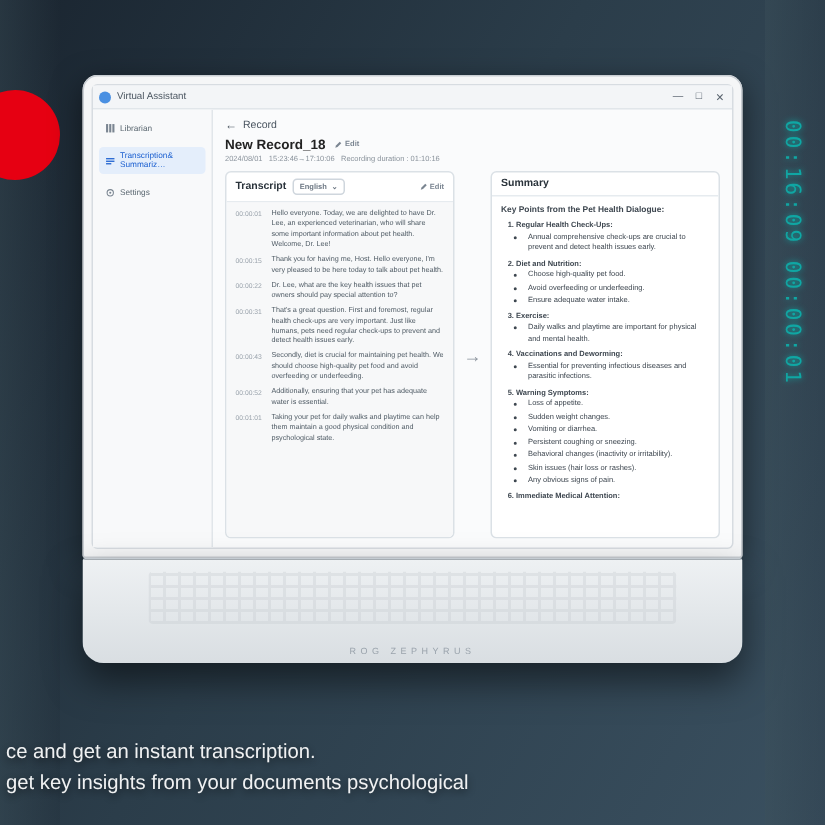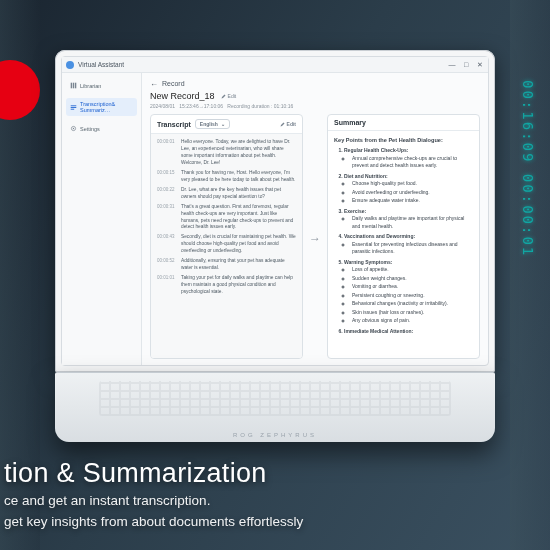--- a/index.html
+++ b/index.html
@@ -52,21 +52,21 @@
   }
   .side-item {
     display:flex; align-items:center; gap:3px; padding:3px 4px; border-radius:3px;
     font-size:5.5px; color:#5a6770; cursor:pointer;
   }
   .side-item.active { background:#e4eefb; color:#1a5fd0; }
   .side-item .ico { width:7px; height:7px; display:inline-block; }
   .main { flex:1; display:flex; flex-direction:column; padding:6px 8px; overflow:hidden; }
   .crumb-row { display:flex; align-items:center; gap:4px; font-size:7px; color:#4a5560; margin-bottom:3px; }
   .crumb-row .back { font-size:8px; cursor:pointer; }
-  .rec-title { font-size:9px; font-weight:400; color:#222; margin-bottom:2px; display:flex; align-items:center; gap:6px;}
+  .rec-title { font-size:9px; font-weight:700; color:#222; margin-bottom:2px; display:flex; align-items:center; gap:6px;}
   .rec-title .edit { font-size:5px; color:#7a8591; cursor:pointer; display:flex; align-items:center; gap:2px;}
   .meta { font-size:5px; color:#8a939c; margin-bottom:5px; }
   .panels { flex:1; display:flex; gap:4px; overflow:hidden; }
   .panel {
     flex:1; border:1px solid #dbe1e6; border-radius:4px; background:#fff;
     display:flex; flex-direction:column; overflow:hidden;
   }
   .panel-head {
     display:flex; align-items:center; gap:4px; padding:4px 6px;
     border-bottom:1px solid #e6ebef; font-size:7px; font-weight:600; color:#2a333b;
@@ -284,17 +284,16 @@
           </div>
         </div>
       </div>
     </div>
     <div class="keyboard">
       <div class="brand">ROG ZEPHYRUS</div>
     </div>
   </div>
 
   <div class="overlay-text">
-    <div class="h">tion &amp; Summarization</div>
     <div class="s">ce and get an instant transcription.</div>
-    <div class="s"> get key insights from about documents effortlessly</div>
+    <div class="s"> get key insights from your documents psychological</div>
   </div>
 </div>
 
 </body></html>

